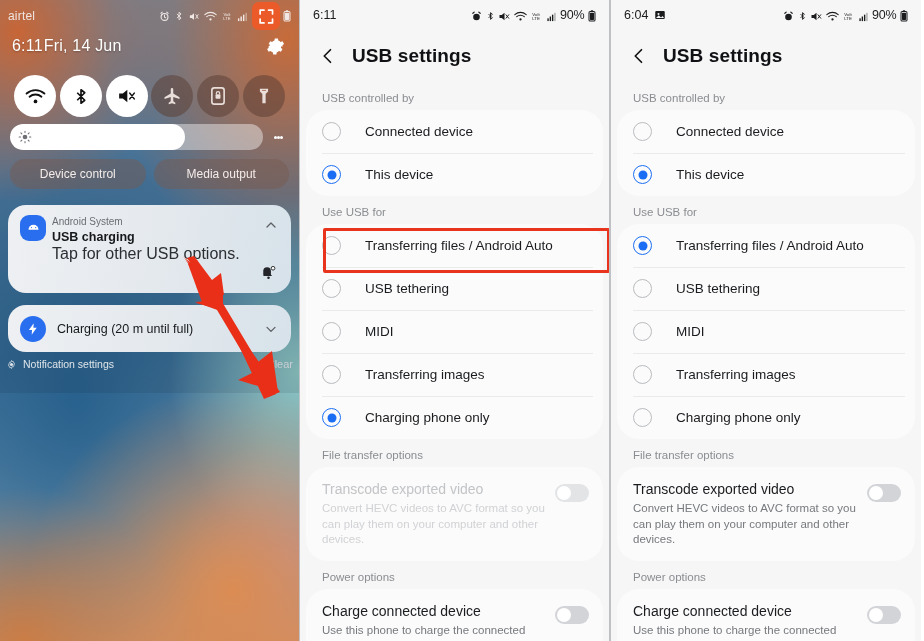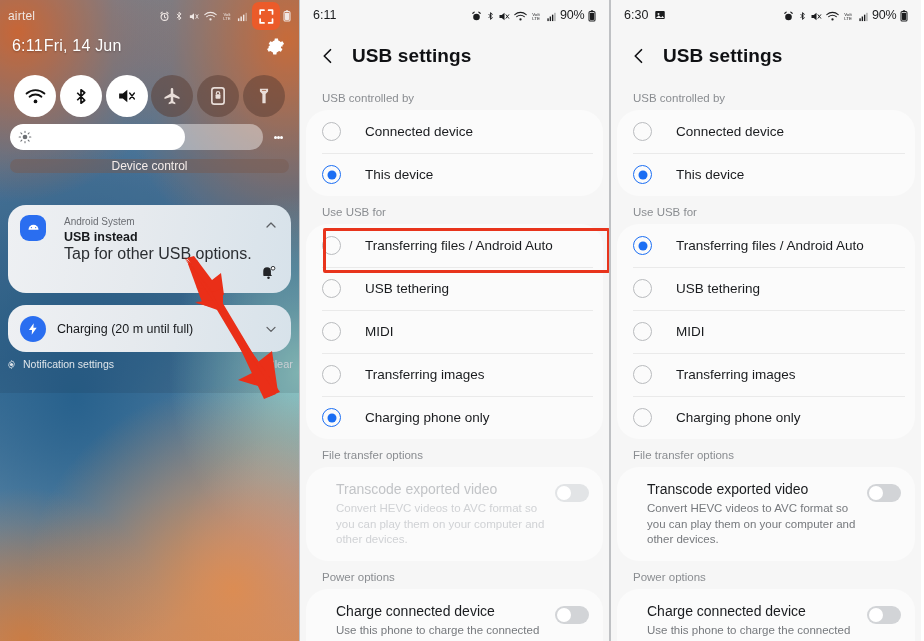--- a/index.html
+++ b/index.html
@@ -84,41 +84,41 @@
     background:#ffffff; border-radius:13px;
   }
   .brightness-ico {
     position:absolute; left:8px; top:50%; transform:translateY(-50%);
     width:14px; height:14px;
   }
   .kebab { width: 22px; margin-left:4px; display:flex; align-items:center; justify-content:center; }
   .kebab i { display:block; width:3px; height:3px; border-radius:50%; background:#fff; margin:1.5px 0; }
   .media-row {
     position:absolute; top: 159px; left: 10px; right:10px;
-    display:flex; gap: 8px; flex-direction: column;
+    display:flex; gap: 8px;
   }
   .media-btn {
     flex:1; height: 30px; border-radius: 15px;
     background: rgba(120,90,78,0.46);
     display:flex; align-items:center; justify-content:center;
     color:#f4ece9; font-size: 12px;
   }
   .notif-card {
     position:absolute; left: 8px; right: 8px;
     background: linear-gradient(100deg,#eef0f3 0%, #e6eaee 45%, #d7e2ea 100%);
     border-radius: 18px;
   }
   .notif-usb { top: 205px; height: 88px; }
   .notif-charging { top: 305px; height: 47px; display:flex; align-items:center; padding: 0 12px; }
   .notif-head { display:flex; align-items:flex-start; padding: 10px 12px 0 12px; }
   .app-ic {
     width: 26px; height:26px; border-radius: 9px; background:#2a6ef0;
     display:flex; align-items:center; justify-content:center; flex:none;
   }
-  .notif-txt { margin-left: 18px; flex:1; min-width:0; }
+  .notif-txt { margin-left: 6px; flex:1; min-width:0; }
   .notif-app { font-size: 10px; color:#6a6d72; line-height:13px; }
   .notif-title { font-size: 12.5px; font-weight:700; color:#16181b; line-height:17px; margin-top:1px; }
   .notif-sub { font-size: 16px; color:#2b2e32; line-height:16px; }
   .chev { width:16px; height:16px; flex:none; margin-top:2px; }
   .bell-mute { position:absolute; right:14px; bottom:12px; width:17px; height:17px; }
   .bolt-ic { width:26px; height:26px; border-radius:50%; background:#2a6ef0; display:flex; align-items:center; justify-content:center; flex:none; }
   .charging-label { margin-left:11px; font-size:12.5px; color:#16181b; }
   .charging-chev { margin-left:auto; width:16px; height:16px; }
   .footer-row {
     position:absolute; top: 358px; left: 0; right: 0; height: 22px;
@@ -173,21 +173,21 @@
   .radio.checked { border-color:#1b6ef3; }
   .radio.checked::after {
     content:""; position:absolute; left:50%; top:50%;
     width: 9px; height: 9px; border-radius:50%; background:#1b6ef3;
     transform: translate(-50%,-50%);
   }
   .row-label { margin-left: 16px; font-size: 13.5px; color:#1a1c1f; }
   .big-row {
     display:flex; align-items:flex-start; padding: 13px 14px 13px 16px;
   }
-  .big-texts { flex:1; min-width:0;margin-left:14px; }
+  .big-texts { flex:1; min-width:0; }
   .big-title { font-size: 14px; color:#1a1c1f; line-height:19px; }
   .big-sub { font-size: 11.5px; color:#76797d; line-height:15.5px; margin-top:2px; }
   .dim .big-title { color:#c2c4c7; }
   .dim .big-sub { color:#d0d2d5; }
   .toggle {
     width: 34px; height: 18px; border-radius: 9px;
     background: #d2d4d7; flex:none; position:relative;
     margin-top: 4px; margin-left: 10px;
   }
   .toggle.faint { background:#e2e4e6; }
@@ -315,34 +315,35 @@
       </div>
       <div class="kebab">
           <i></i>
           <i></i>
           <i></i>
         </div>
     </div>
 
     <div class="media-row">
       <div class="media-btn">Device control</div>
+      <div class="media-btn">Media output</div>
     </div>
 
     <div class="notif-card notif-usb">
       <div class="notif-head">
         <span class="app-ic">
           <svg width="15" height="15" viewBox="0 0 24 24">
               <path d="M4 14a8 8 0 0116 0z" fill="#ffffff"></path>
               <circle cx="8.6" cy="10.4" r="1" fill="#2a6ef0"></circle>
               <circle cx="15.4" cy="10.4" r="1" fill="#2a6ef0"></circle>
             </svg>
         </span>
         <span class="notif-txt">
           <span class="notif-app" style="display:block">Android System</span>
-          <span class="notif-title" style="display:block">USB instead</span>
+          <span class="notif-title" style="display:block">USB charging</span>
           <span class="notif-sub" style="display:block">Tap for other USB options.</span>
         </span>
         <span class="chev">
           <svg width="16" height="16" viewBox="0 0 24 24">
               <path d="M6 15l6-6 6 6" fill="none" stroke="#5d6064" stroke-width="1.9" stroke-linecap="round" stroke-linejoin="round"></path>
             </svg>
         </span>
       </div>
       <span class="bell-mute">
         <svg width="17" height="17" viewBox="0 0 24 24">
@@ -494,21 +495,21 @@
         <span class="toggle"></span>
       </div>
     </div>
 
     <div class="highlight-box" style="left:23px; top:228px; width:287px; height:45px;"></div>
   </div>
 
   <div class="panel right">
     <div class="statusbar">
       <span class="sb-left">
-        <span>6:30</span>
+        <span>6:04</span>
         <svg width="12" height="12" viewBox="0 0 24 24">
             <rect x="2.5" y="4" width="19" height="16" rx="2" fill="#1b1c1e"></rect>
             <circle cx="9" cy="10" r="2" fill="#f6f6f6"></circle>
             <path d="M4 18l5.5-5.5L14 17l3-3 3.2 4z" fill="#f6f6f6"></path>
           </svg>
       </span>
       <span class="sb-right">
         <svg width="11" height="11" viewBox="0 0 24 24">
             <circle cx="12" cy="13" r="7.2" fill="#1b1c1e"></circle>
             <path d="M4 5l3-2.6M20 5l-3-2.6" stroke="#1b1c1e" stroke-width="2.6" stroke-linecap="round"></path>

